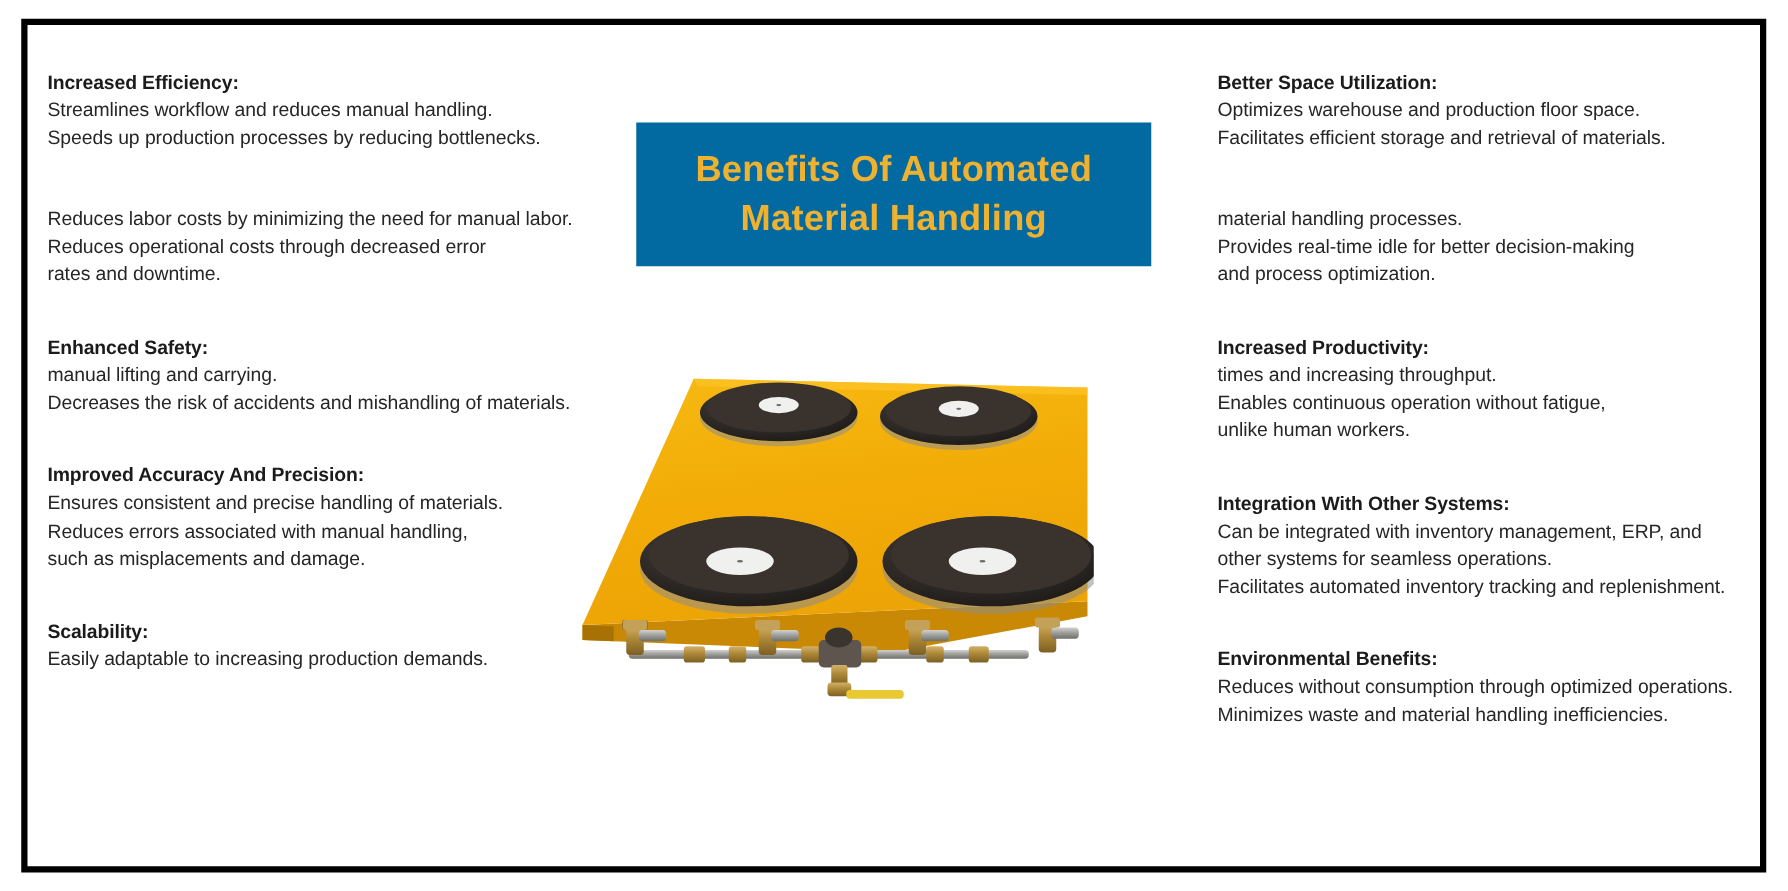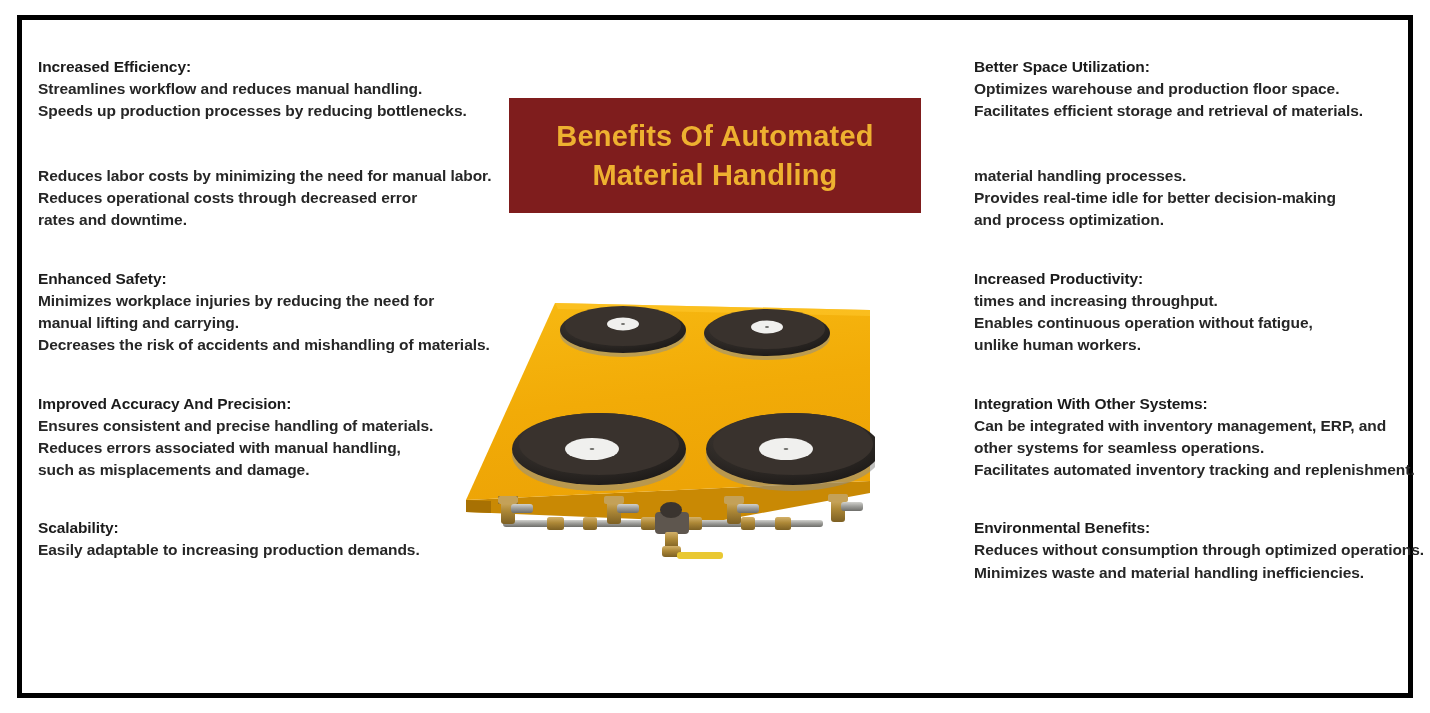--- a/index.html
+++ b/index.html
@@ -43,39 +43,39 @@
 
   .b-title {
     font-size: 15.5px;
     font-weight: bold;
     color: #1b1b1b;
     line-height: 1.42;
     letter-spacing: -0.1px;
   }
   .b-line {
     font-size: 15.5px;
-    font-weight: bold;
+    font-weight: normal;
     color: #262626;
     line-height: 1.44;
     letter-spacing: -0.05px;
     white-space: nowrap;
   }
 
   
   .gap-lg { margin-bottom: 42px; }
   .gap-md { margin-bottom: 36px; }
 
   
   .banner {
     position: absolute;
     left: 509px;
     top: 98px;
     width: 412px;
     height: 115px;
-    background: #7f1d1d;
+    background: #0369a1;
     display: flex;
     flex-direction: column;
     align-items: center;
     justify-content: center;
   }
   .banner-line {
     font-size: 29px;
     font-weight: bold;
     color: #eeb130;
     letter-spacing: 0.2px;
@@ -110,21 +110,20 @@
     </div>
 
     <div class="benefit gap-md">
       <div class="b-line">Reduces labor costs by minimizing the need for manual labor.</div>
       <div class="b-line">Reduces operational costs through decreased error</div>
       <div class="b-line">rates and downtime.</div>
     </div>
 
     <div class="benefit gap-md">
       <div class="b-title">Enhanced Safety:</div>
-      <div class="b-line">Minimizes workplace injuries by reducing the need for</div>
       <div class="b-line">manual lifting and carrying.</div>
       <div class="b-line">Decreases the risk of accidents and mishandling of materials.</div>
     </div>
 
     <div class="benefit gap-md">
       <div class="b-title">Improved Accuracy And Precision:</div>
       <div class="b-line">Ensures consistent and precise handling of materials.</div>
       <div class="b-line">Reduces errors associated with manual handling,</div>
       <div class="b-line">such as misplacements and damage.</div>
     </div>

